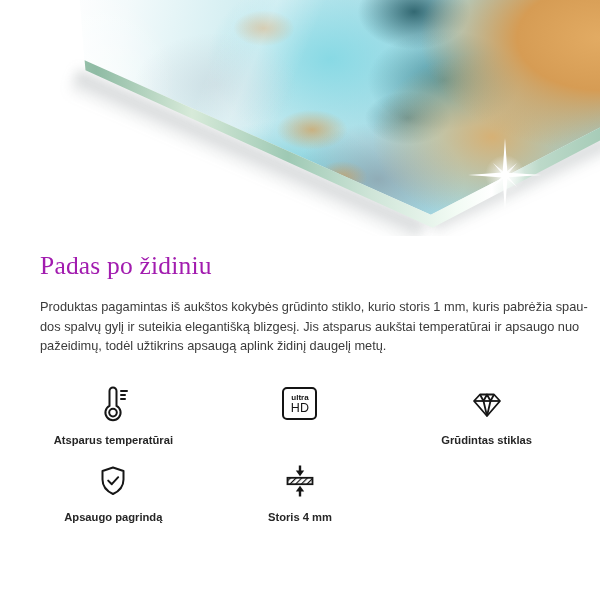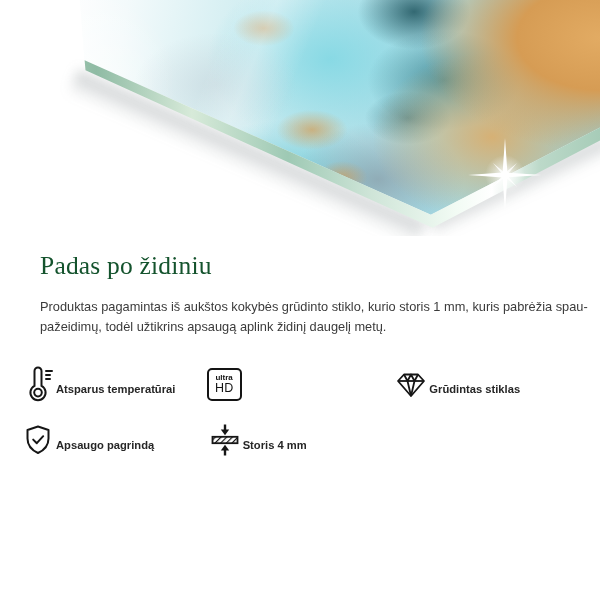--- a/index.html
+++ b/index.html
@@ -45,29 +45,29 @@
     background:linear-gradient(to right,
       #c3ddcc 0%, #8fbba4 16%, #d7ead9 32%, #9ec9b4 48%,
       #cfe5d8 62%, #f2fbf4 76%, #ffffff 82%, #bcd9c9 90%, #a7ccb8 100%);
   }
 
   .sparkle { position:absolute; left:460px; top:130px; width:90px; height:90px; }
 
   
   .content { padding:0 40px; }
   .title { margin-top:13px; font-family:"Liberation Serif","DejaVu Serif",serif;
-           font-size:25.5px; line-height:34px; font-weight:400; color:#14532d;
+           font-size:25.5px; line-height:34px; font-weight:400; color:#a21caf;
            letter-spacing:0.2px; }
   .desc { margin-top:14px; font-size:12.8px; line-height:19.5px; color:#3b3b3b; }
   .desc div { white-space:nowrap; }
 
   
   .features { margin-top:27px; padding:0 20px;
     display:grid; grid-template-columns:repeat(3,1fr); row-gap:14px; }
-  .feature { display:flex; flex-direction:row; align-items:center; }
+  .feature { display:flex; flex-direction:column; align-items:center; }
   .icon-box { height:42px; display:flex; align-items:center; justify-content:center; }
   .feature .label { margin-top:9px; font-size:11.2px; color:#262626;font-weight:bold; }
 
   .uhd-box { width:35px; height:33px; border:2.5px solid #141414; border-radius:5px;
     display:flex; flex-direction:column; align-items:center; justify-content:center;
     color:#141414; }
   .uhd-top { font-size:8px; font-weight:700; line-height:9px; }
   .uhd-bottom { font-size:12.5px; font-weight:400; line-height:13px; letter-spacing:0.2px; }
 
   svg { display:block; }
@@ -93,20 +93,21 @@
     <path d="M45 28 L46.4 43.6 L62 45 L46.4 46.4 L45 62 L43.6 46.4 L28 45 L43.6 43.6 Z" fill="#ffffff" opacity="0.85" transform="rotate(45 45 45)"></path>
   </svg>
 </div>
 
 <div class="content">
   <div class="title">
     <div>Padas po židiniu</div>
   </div>
   <div class="desc">
     <div>Produktas pagamintas iš aukštos kokybės grūdinto stiklo, kurio storis 1 mm, kuris pabrėžia spau-</div>
+    <div>dos spalvų gylį ir suteikia elegantišką blizgesį. Jis atsparus aukštai temperatūrai ir apsaugo nuo</div>
     <div>pažeidimų, todėl užtikrins apsaugą aplink židinį daugelį metų.</div>
   </div>
 </div>
 
 <div class="features">
 
   <div class="feature">
     <div class="icon-box">
       <svg width="36" height="40" viewBox="0 0 36 40" fill="none" stroke="#161616" stroke-width="2" stroke-linecap="round">
         <path d="M14.5 7 a3.5 3.5 0 0 1 7 0 V21.8 a7.6 7.6 0 1 1 -7 0 Z"></path>

